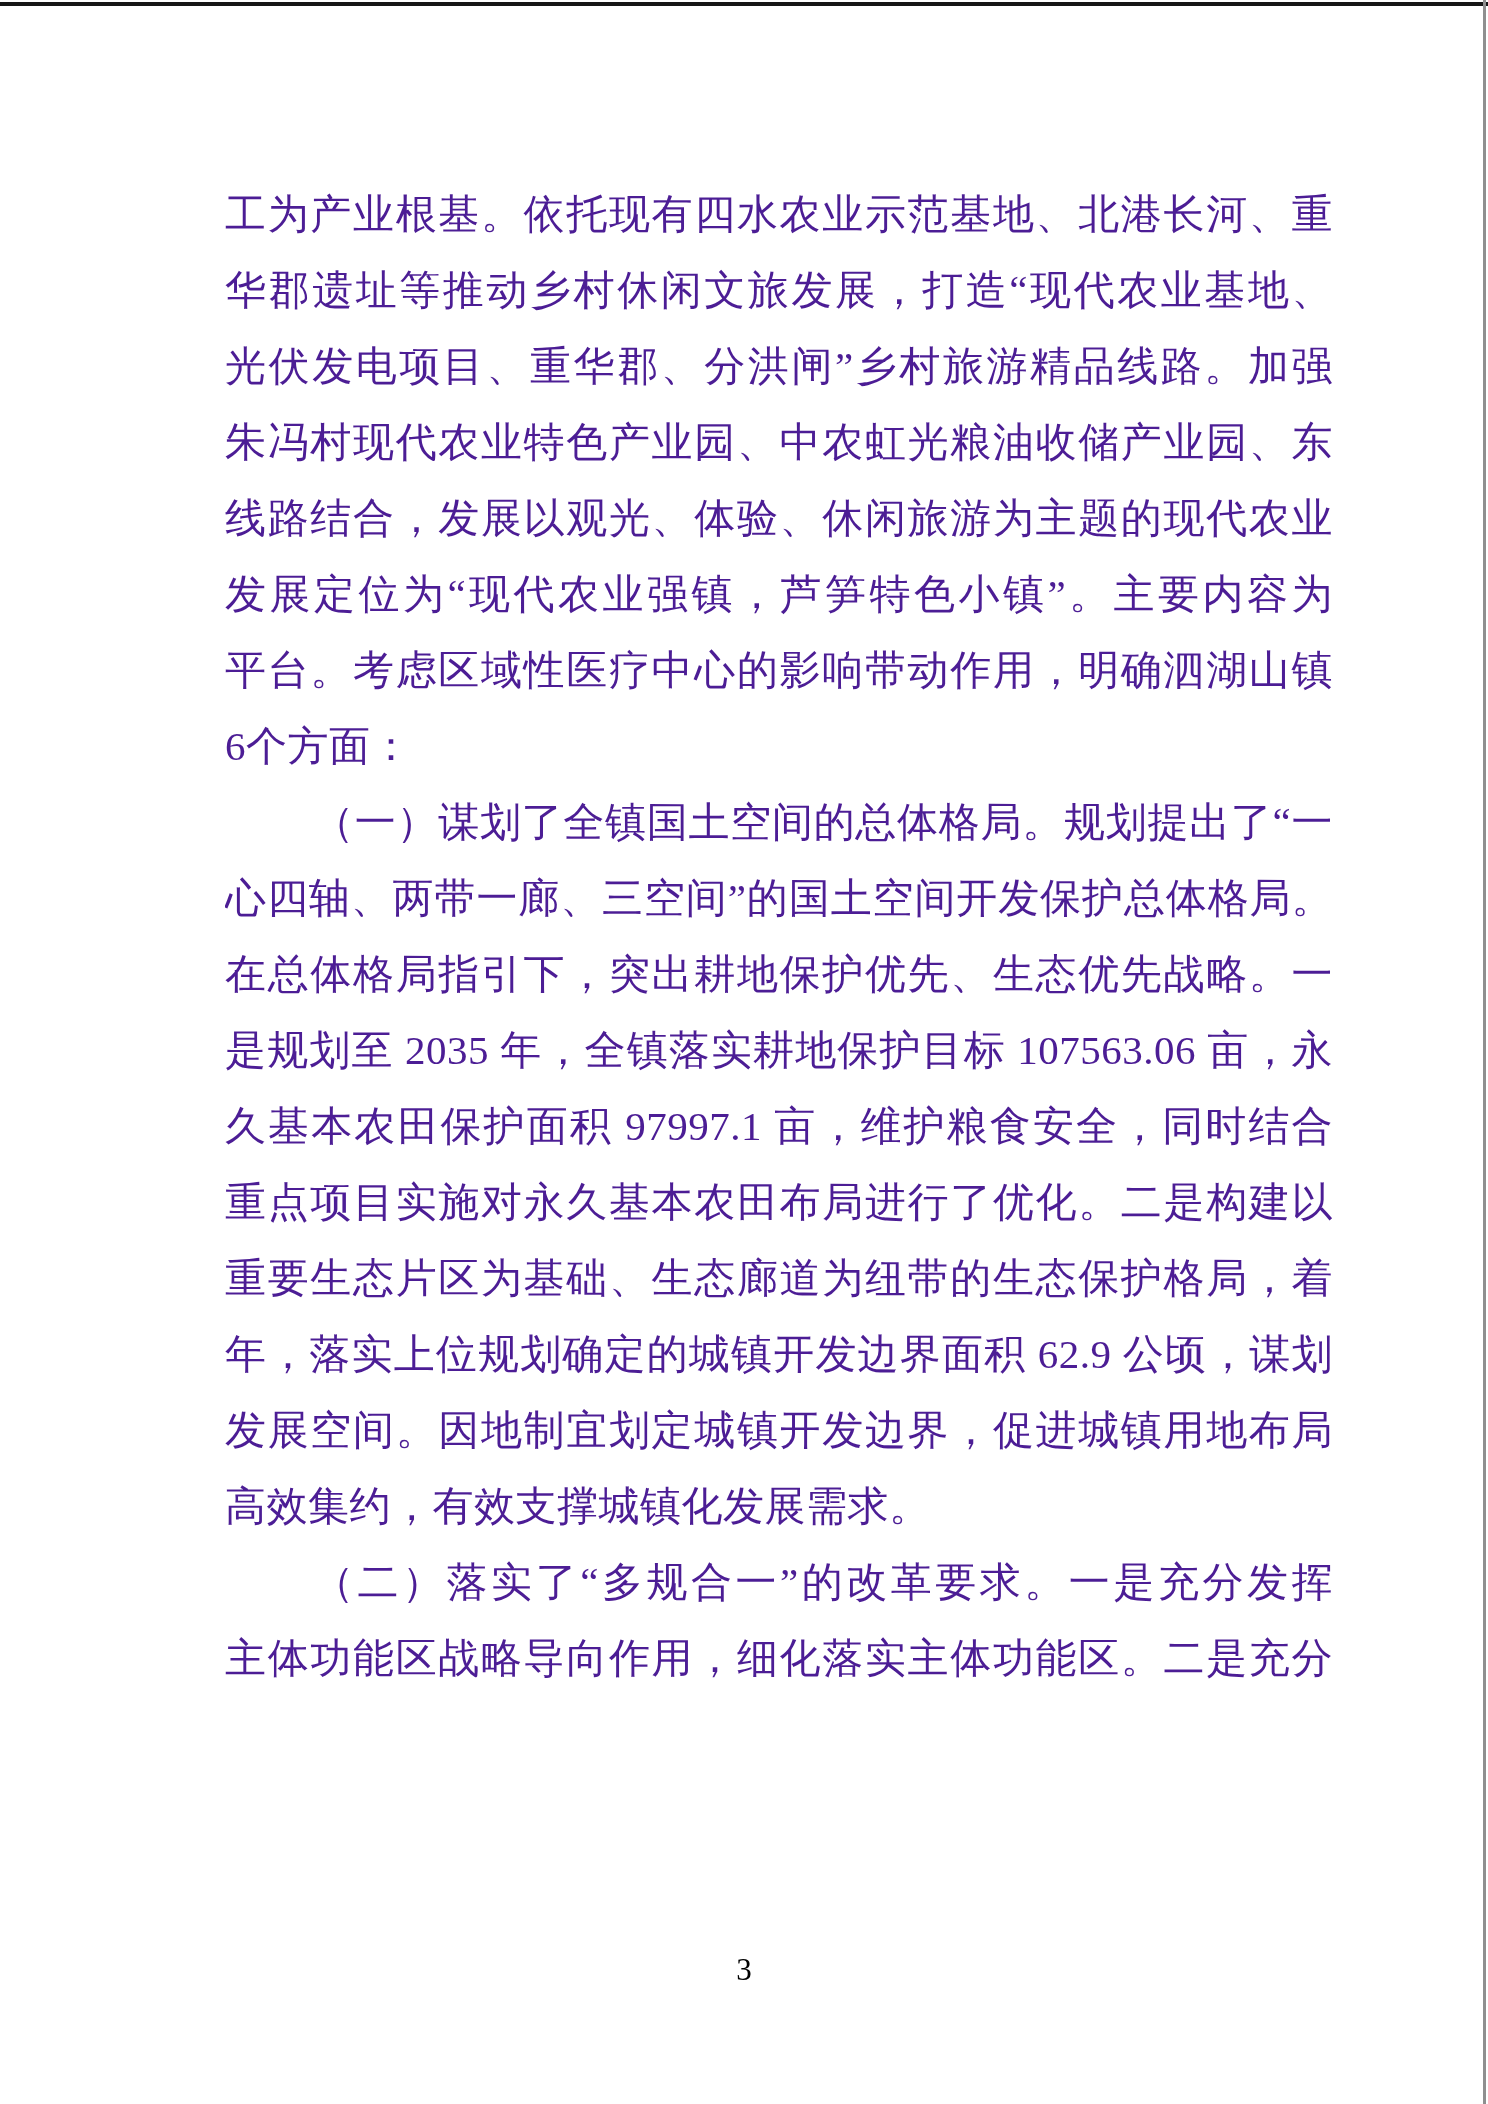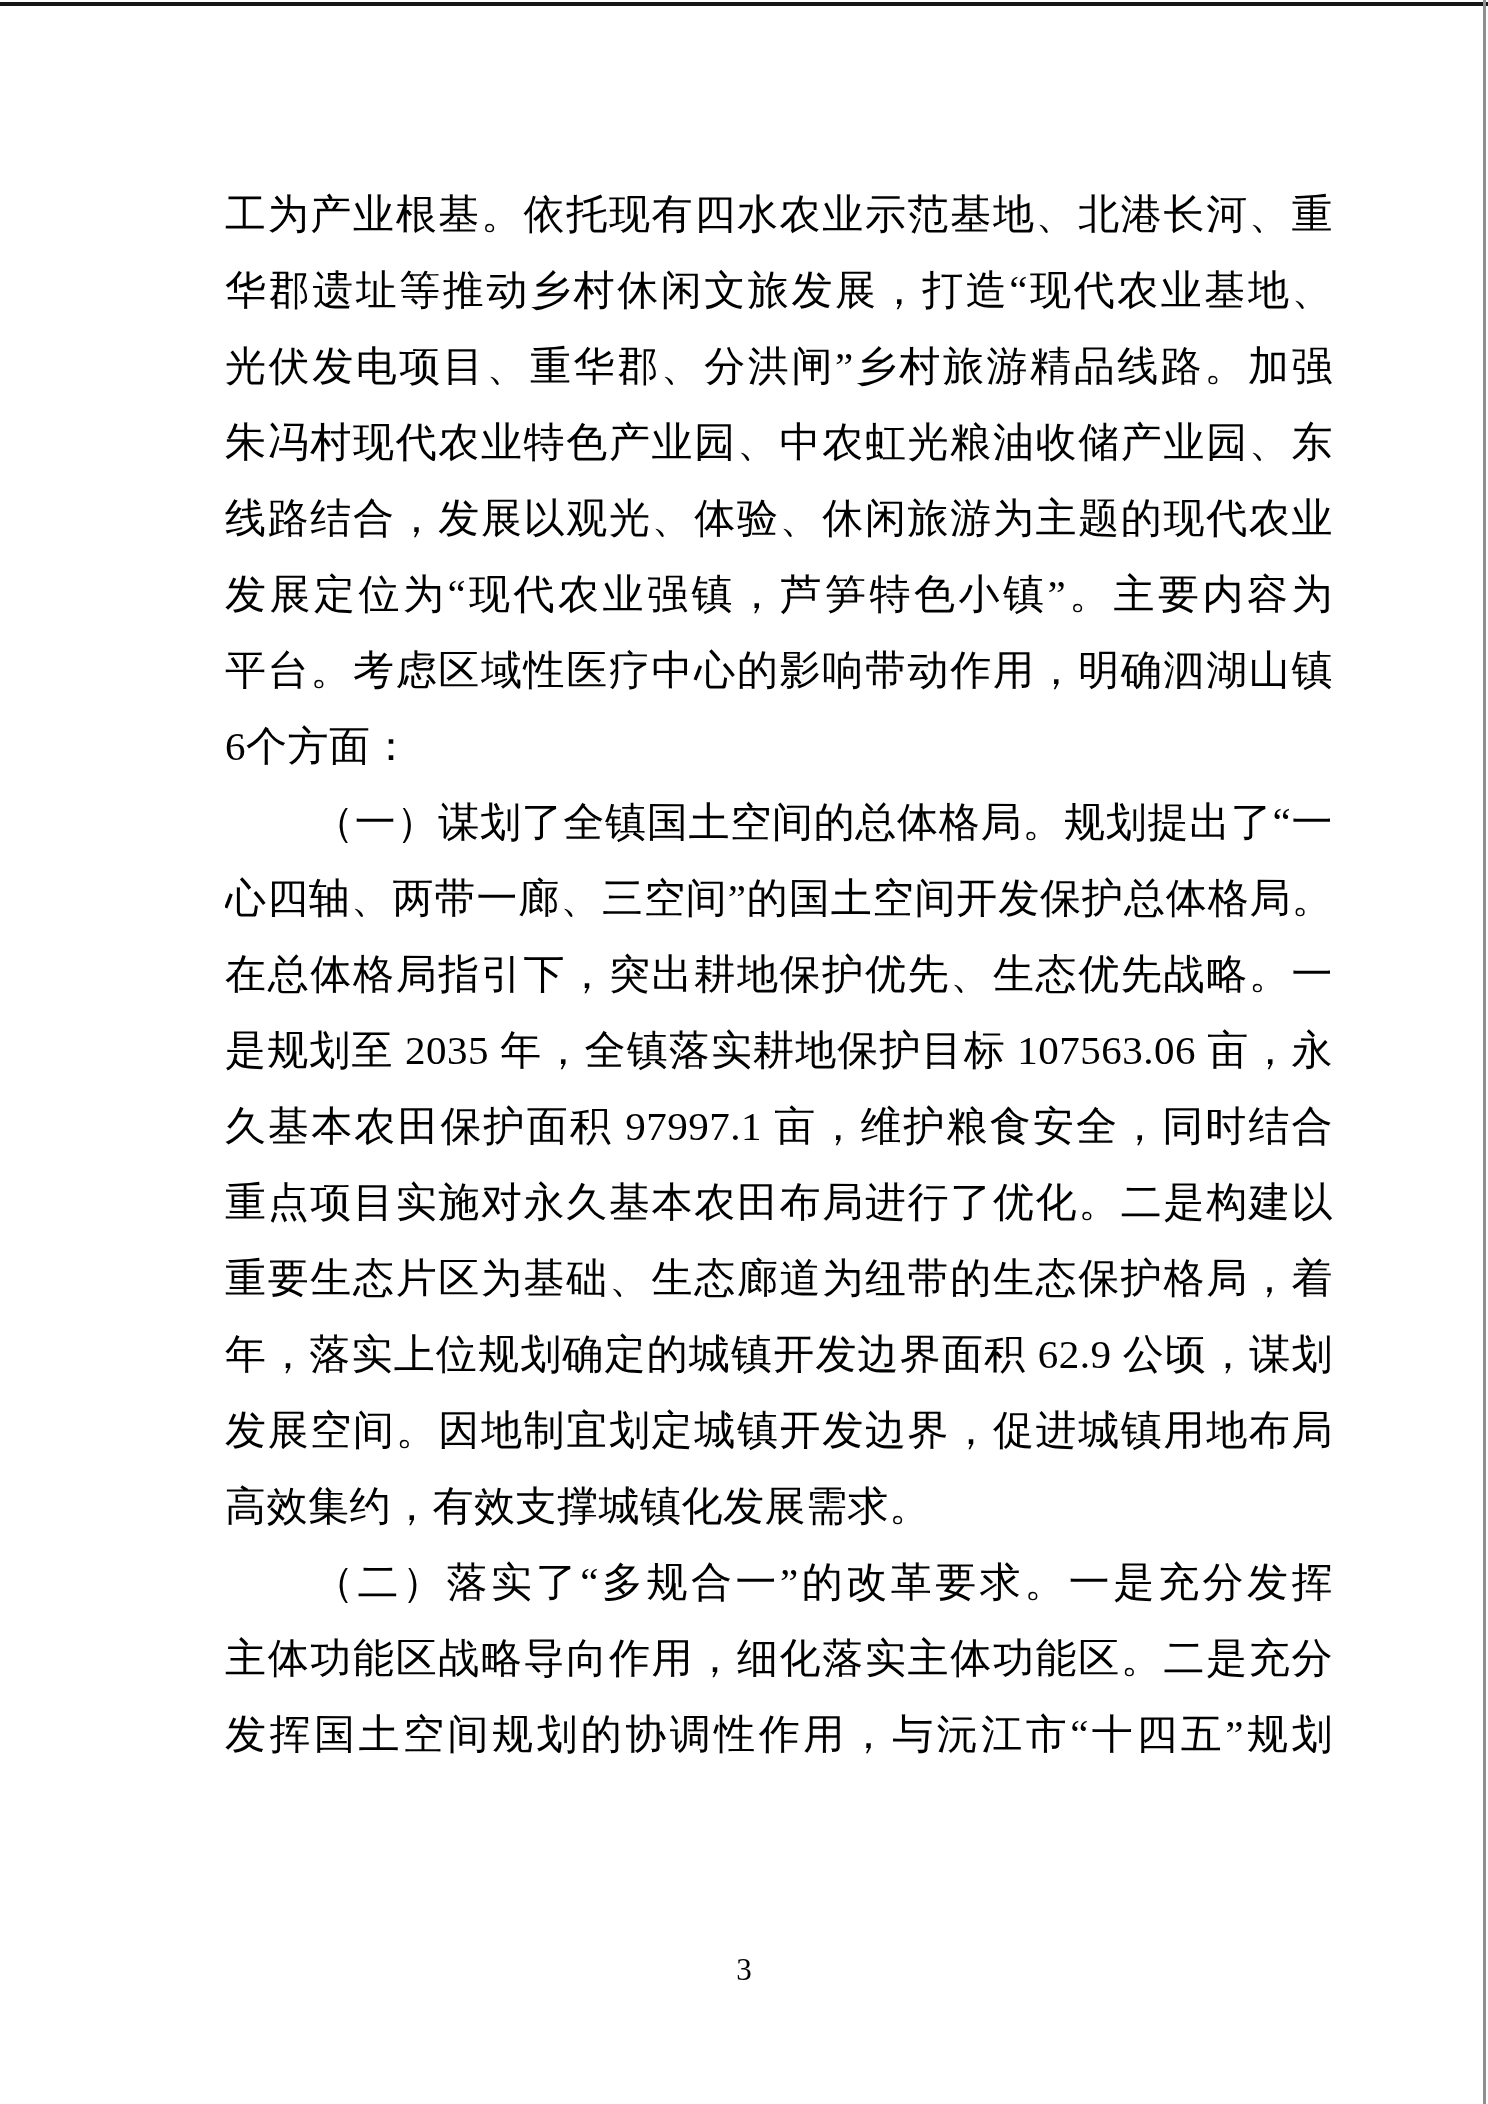--- a/index.html
+++ b/index.html
@@ -51,37 +51,36 @@
     line-height: 56px;
     color: #000000;
   }
 </style>
 </head>
 <body style="background: rgb(255, 255, 255);">
 
 <div class="page">
   <div class="edge-top" style="background: rgb(22, 22, 22);"></div>
   <div class="edge-right" style="background: rgb(143, 143, 143);"></div>
-  <div class="text-block" id="text-block" style="color: #000000;">
+  <div class="text-block" id="text-block" style="color: #4c1d95;">
       <div class="line">工为产业根基。依托现有四水农业示范基地、北港长河、重</div>
       <div class="line">华郡遗址等推动乡村休闲文旅发展，打造“现代农业基地、</div>
       <div class="line">光伏发电项目、重华郡、分洪闸”乡村旅游精品线路。加强</div>
       <div class="line">朱冯村现代农业特色产业园、中农虹光粮油收储产业园、东</div>
       <div class="line">线路结合，发展以观光、体验、休闲旅游为主题的现代农业</div>
       <div class="line">发展定位为“现代农业强镇，芦笋特色小镇”。主要内容为</div>
       <div class="line">平台。考虑区域性医疗中心的影响带动作用，明确泗湖山镇</div>
       <div class="line end">6个方面：</div>
       <div class="line indent">（一）谋划了全镇国土空间的总体格局。规划提出了“一</div>
       <div class="line">心四轴、两带一廊、三空间”的国土空间开发保护总体格局。</div>
       <div class="line">在总体格局指引下，突出耕地保护优先、生态优先战略。一</div>
       <div class="line">是规划至 2035 年，全镇落实耕地保护目标 107563.06 亩，永</div>
       <div class="line">久基本农田保护面积 97997.1 亩，维护粮食安全，同时结合</div>
       <div class="line">重点项目实施对永久基本农田布局进行了优化。二是构建以</div>
       <div class="line">重要生态片区为基础、生态廊道为纽带的生态保护格局，着</div>
       <div class="line">年，落实上位规划确定的城镇开发边界面积 62.9 公顷，谋划</div>
       <div class="line">发展空间。因地制宜划定城镇开发边界，促进城镇用地布局</div>
       <div class="line end">高效集约，有效支撑城镇化发展需求。</div>
       <div class="line indent">（二）落实了“多规合一”的改革要求。一是充分发挥</div>
       <div class="line">主体功能区战略导向作用，细化落实主体功能区。二是充分</div>
-      <div class="line">发挥国土空间规划的协调性作用，与沅江市“十四五”规划</div>
     </div>
   <div class="page-number" style="color: rgb(0, 0, 0);">3</div>
 </div>
 
 </body></html>

